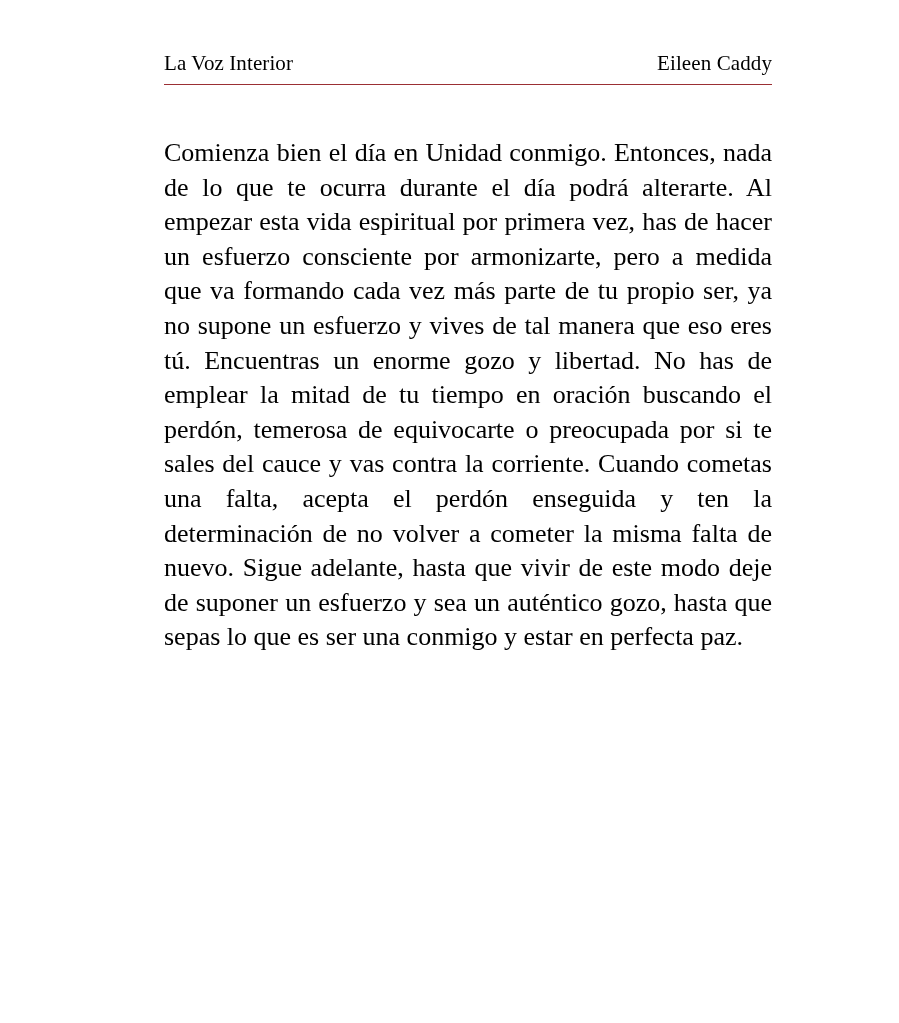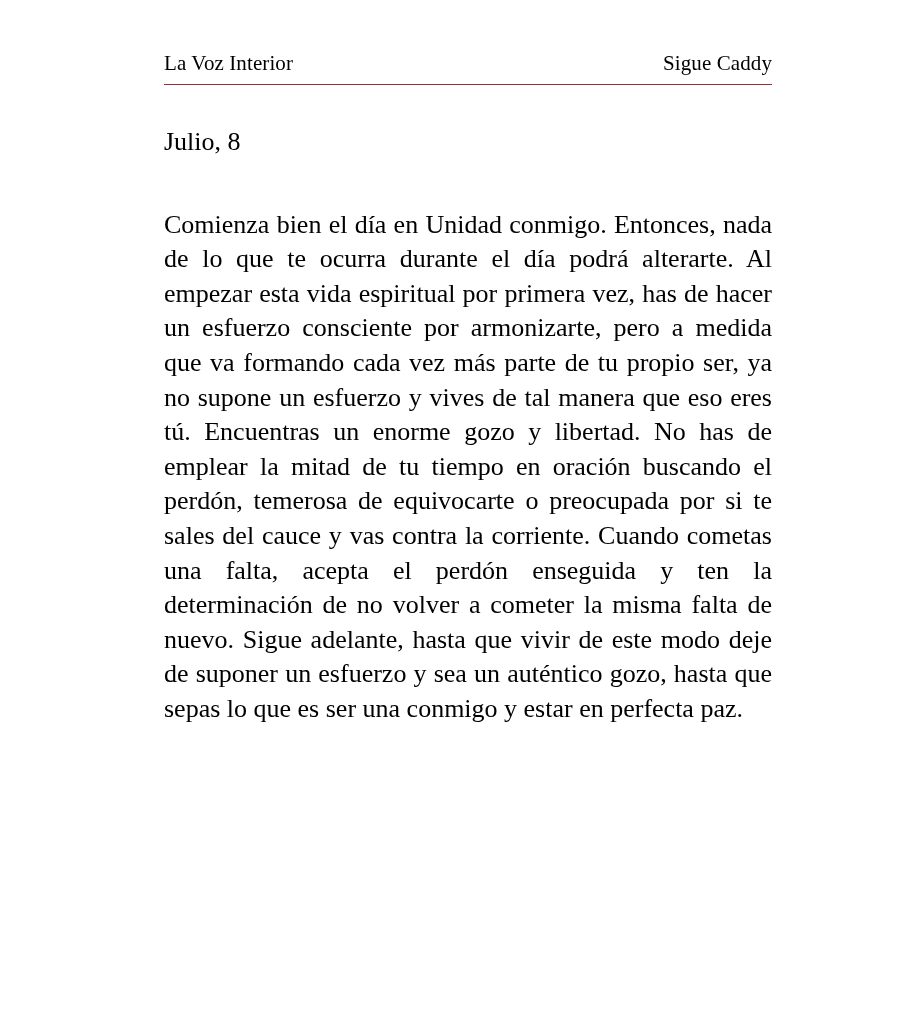--- a/index.html
+++ b/index.html
@@ -53,20 +53,19 @@
     hyphens: none;
   }
 </style>
 </head>
 <body>
 
 <div class="page">
 
   <div class="running-head" style="border-bottom-color: rgb(155, 47, 52);">
     <span class="left">La Voz Interior</span>
-    <span class="right">Sigue Caddy</span>
+    <span class="right">Eileen Caddy</span>
   </div>
 
-  <div class="doc-title">Julio, 8</div>
 
   <div class="body-text">Comienza bien el día en Unidad conmigo. Entonces, nada de lo que te ocurra durante el día podrá alterarte. Al empezar esta vida espiritual por primera vez, has de hacer un esfuerzo consciente por armonizarte, pero a medida que va formando cada vez más parte de tu propio ser, ya no supone un esfuerzo y vives de tal manera que eso eres tú. Encuentras un enorme gozo y libertad. No has de emplear la mitad de tu tiempo en oración buscando el perdón, temerosa de equivocarte o preocupada por si te sales del cauce y vas contra la corriente. Cuando cometas una falta, acepta el perdón enseguida y ten la determinación de no volver a cometer la misma falta de nuevo. Sigue adelante, hasta que vivir de este modo deje de suponer un esfuerzo y sea un auténtico gozo, hasta que sepas lo que es ser una conmigo y estar en perfecta paz.</div>
 
 </div>
 
 </body></html>

